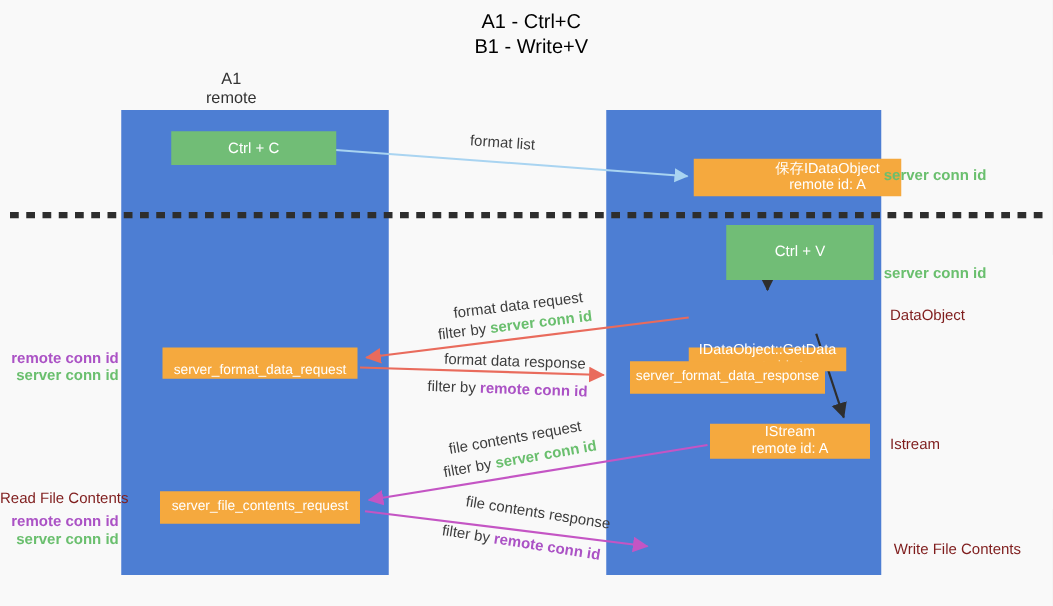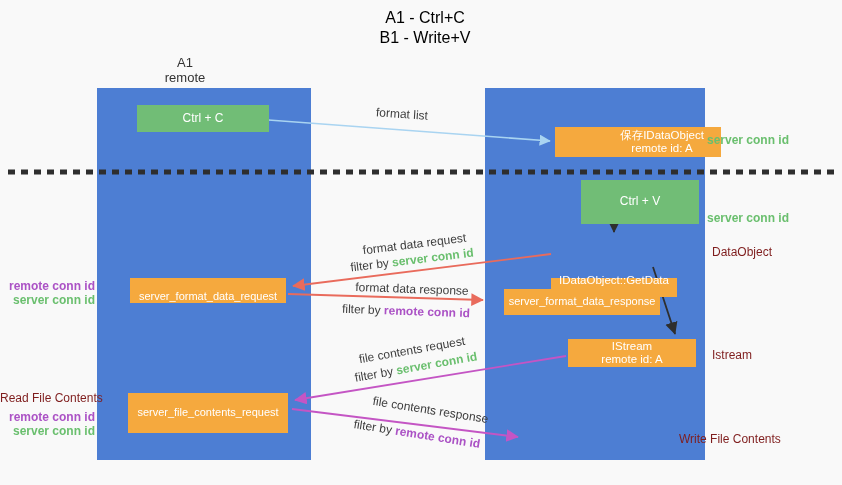--- a/index.html
+++ b/index.html
@@ -91,21 +91,21 @@
 
   <div class="node orange" style="left:504px;top:289px;width:156px;height:26px;font-size:11px;">
     <span>server_format_data_response</span>
   </div>
 
   <div class="node orange" style="left:568px;top:339px;width:128px;height:28px;">
     <span>IStream</span>
     <span>remote id: A</span>
   </div>
 
-  <div class="node orange" style="left:128px;top:393px;width:160px;height:40px;font-size:11px;">
+  <div class="node orange" style="left:128px;top:393px;width:160px;height:26px;font-size:11px;">
     <span>server_file_contents_request</span>
   </div>
 
 
   <div class="edge-label" style="left:352px;top:107px;width:100px;transform:rotate(4deg);">format list</div>
 
   <div class="edge-label" style="left:352px;top:237px;width:125px;transform:rotate(-7deg);">format data request</div>
   <div class="edge-label" style="left:342px;top:253px;width:140px;transform:rotate(-7deg);">
     <span>filter by </span><span class="id-green">server conn id</span>
   </div>
@@ -122,21 +122,21 @@
 
   <div class="edge-label" style="left:368px;top:403px;width:125px;transform:rotate(9deg);">file contents response</div>
   <div class="edge-label" style="left:352px;top:427px;width:130px;transform:rotate(9deg);">
     <span>filter by </span><span class="id-purple">remote conn id</span>
   </div>
 
   <div class="ann ann-green" style="left:707px;top:133px;">server conn id</div>
   <div class="ann ann-green" style="left:707px;top:211px;">server conn id</div>
   <div class="ann ann-black" style="left:712px;top:245px;">DataObject</div>
   <div class="ann ann-black" style="left:712px;top:348px;">Istream</div>
-  <div class="ann ann-black" style="left:679px;top:432px;text-align:right;">Write File Contents</div>
+  <div class="ann ann-black" style="left:715px;top:432px;text-align:right;">Write File Contents</div>
 
   <div class="abs left-pair" style="left:0px;top:279px;width:95px;">
     <div class="ann-purple">remote conn id</div>
     <div class="ann-green">server conn id</div>
   </div>
 
   <div class="ann ann-black" style="left:0px;top:391px;width:95px;text-align:right;">Read File Contents</div>
 
   <div class="abs left-pair" style="left:0px;top:410px;width:95px;">
     <div class="ann-purple">remote conn id</div>

